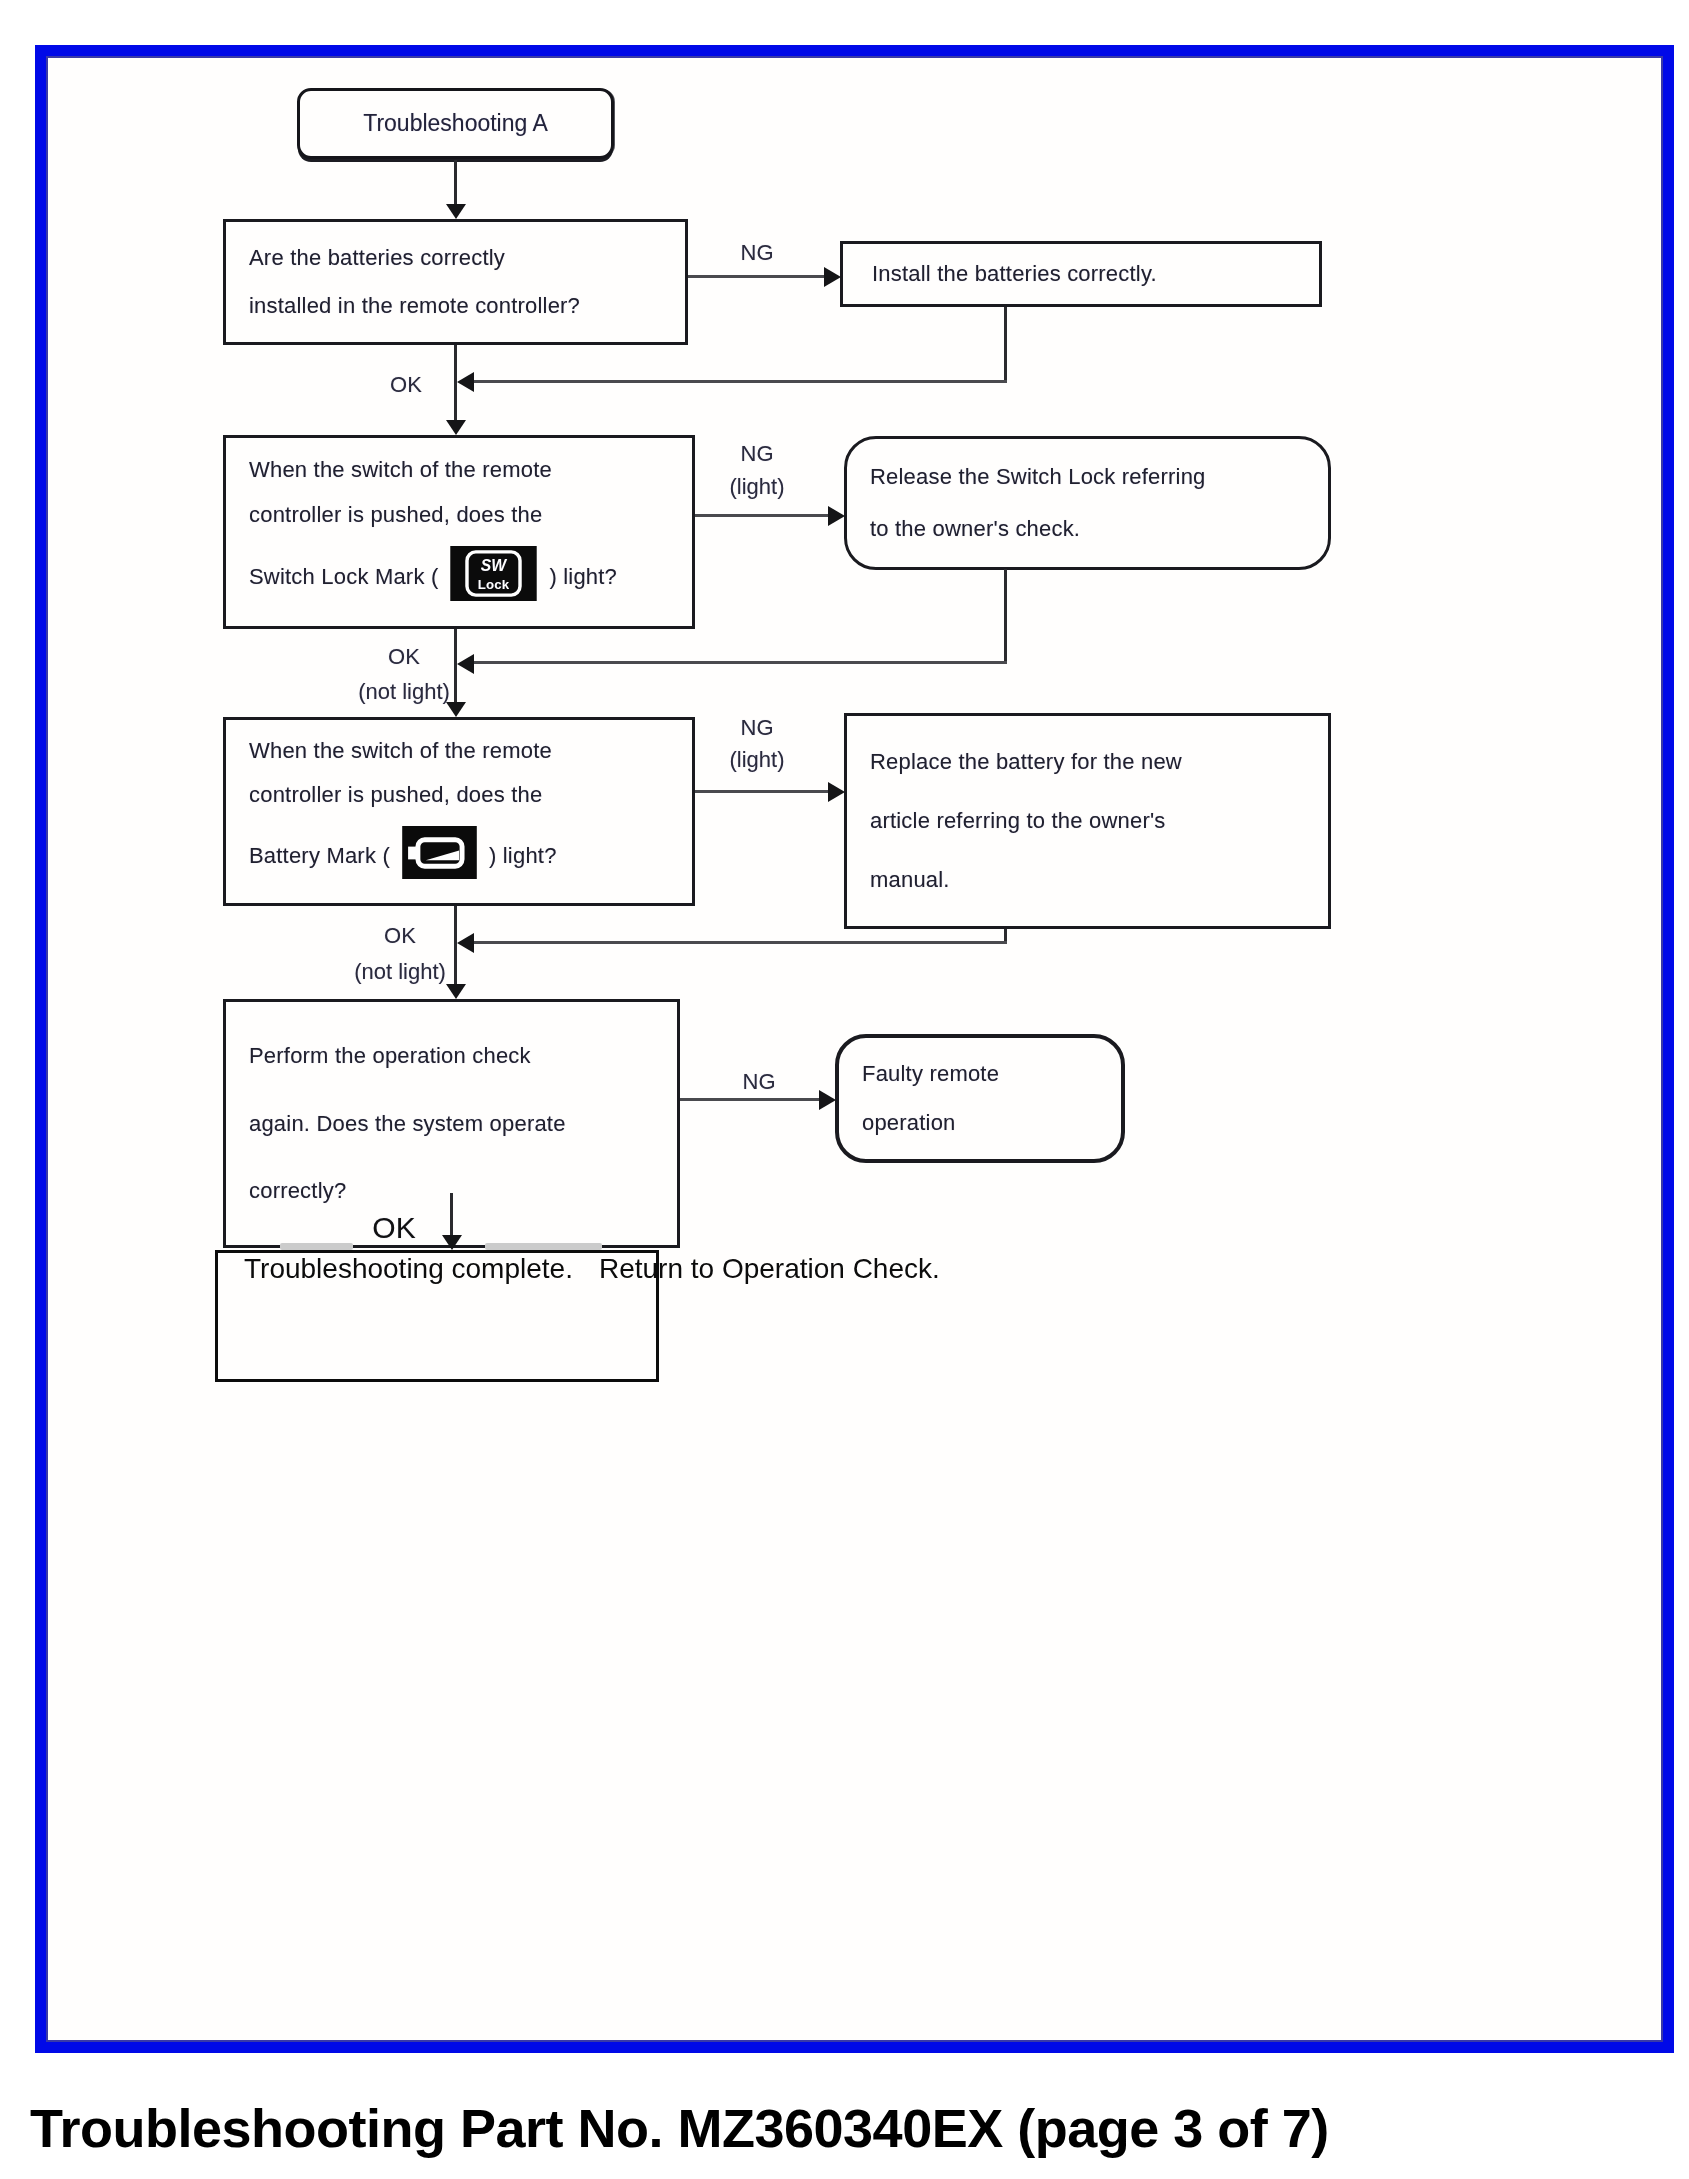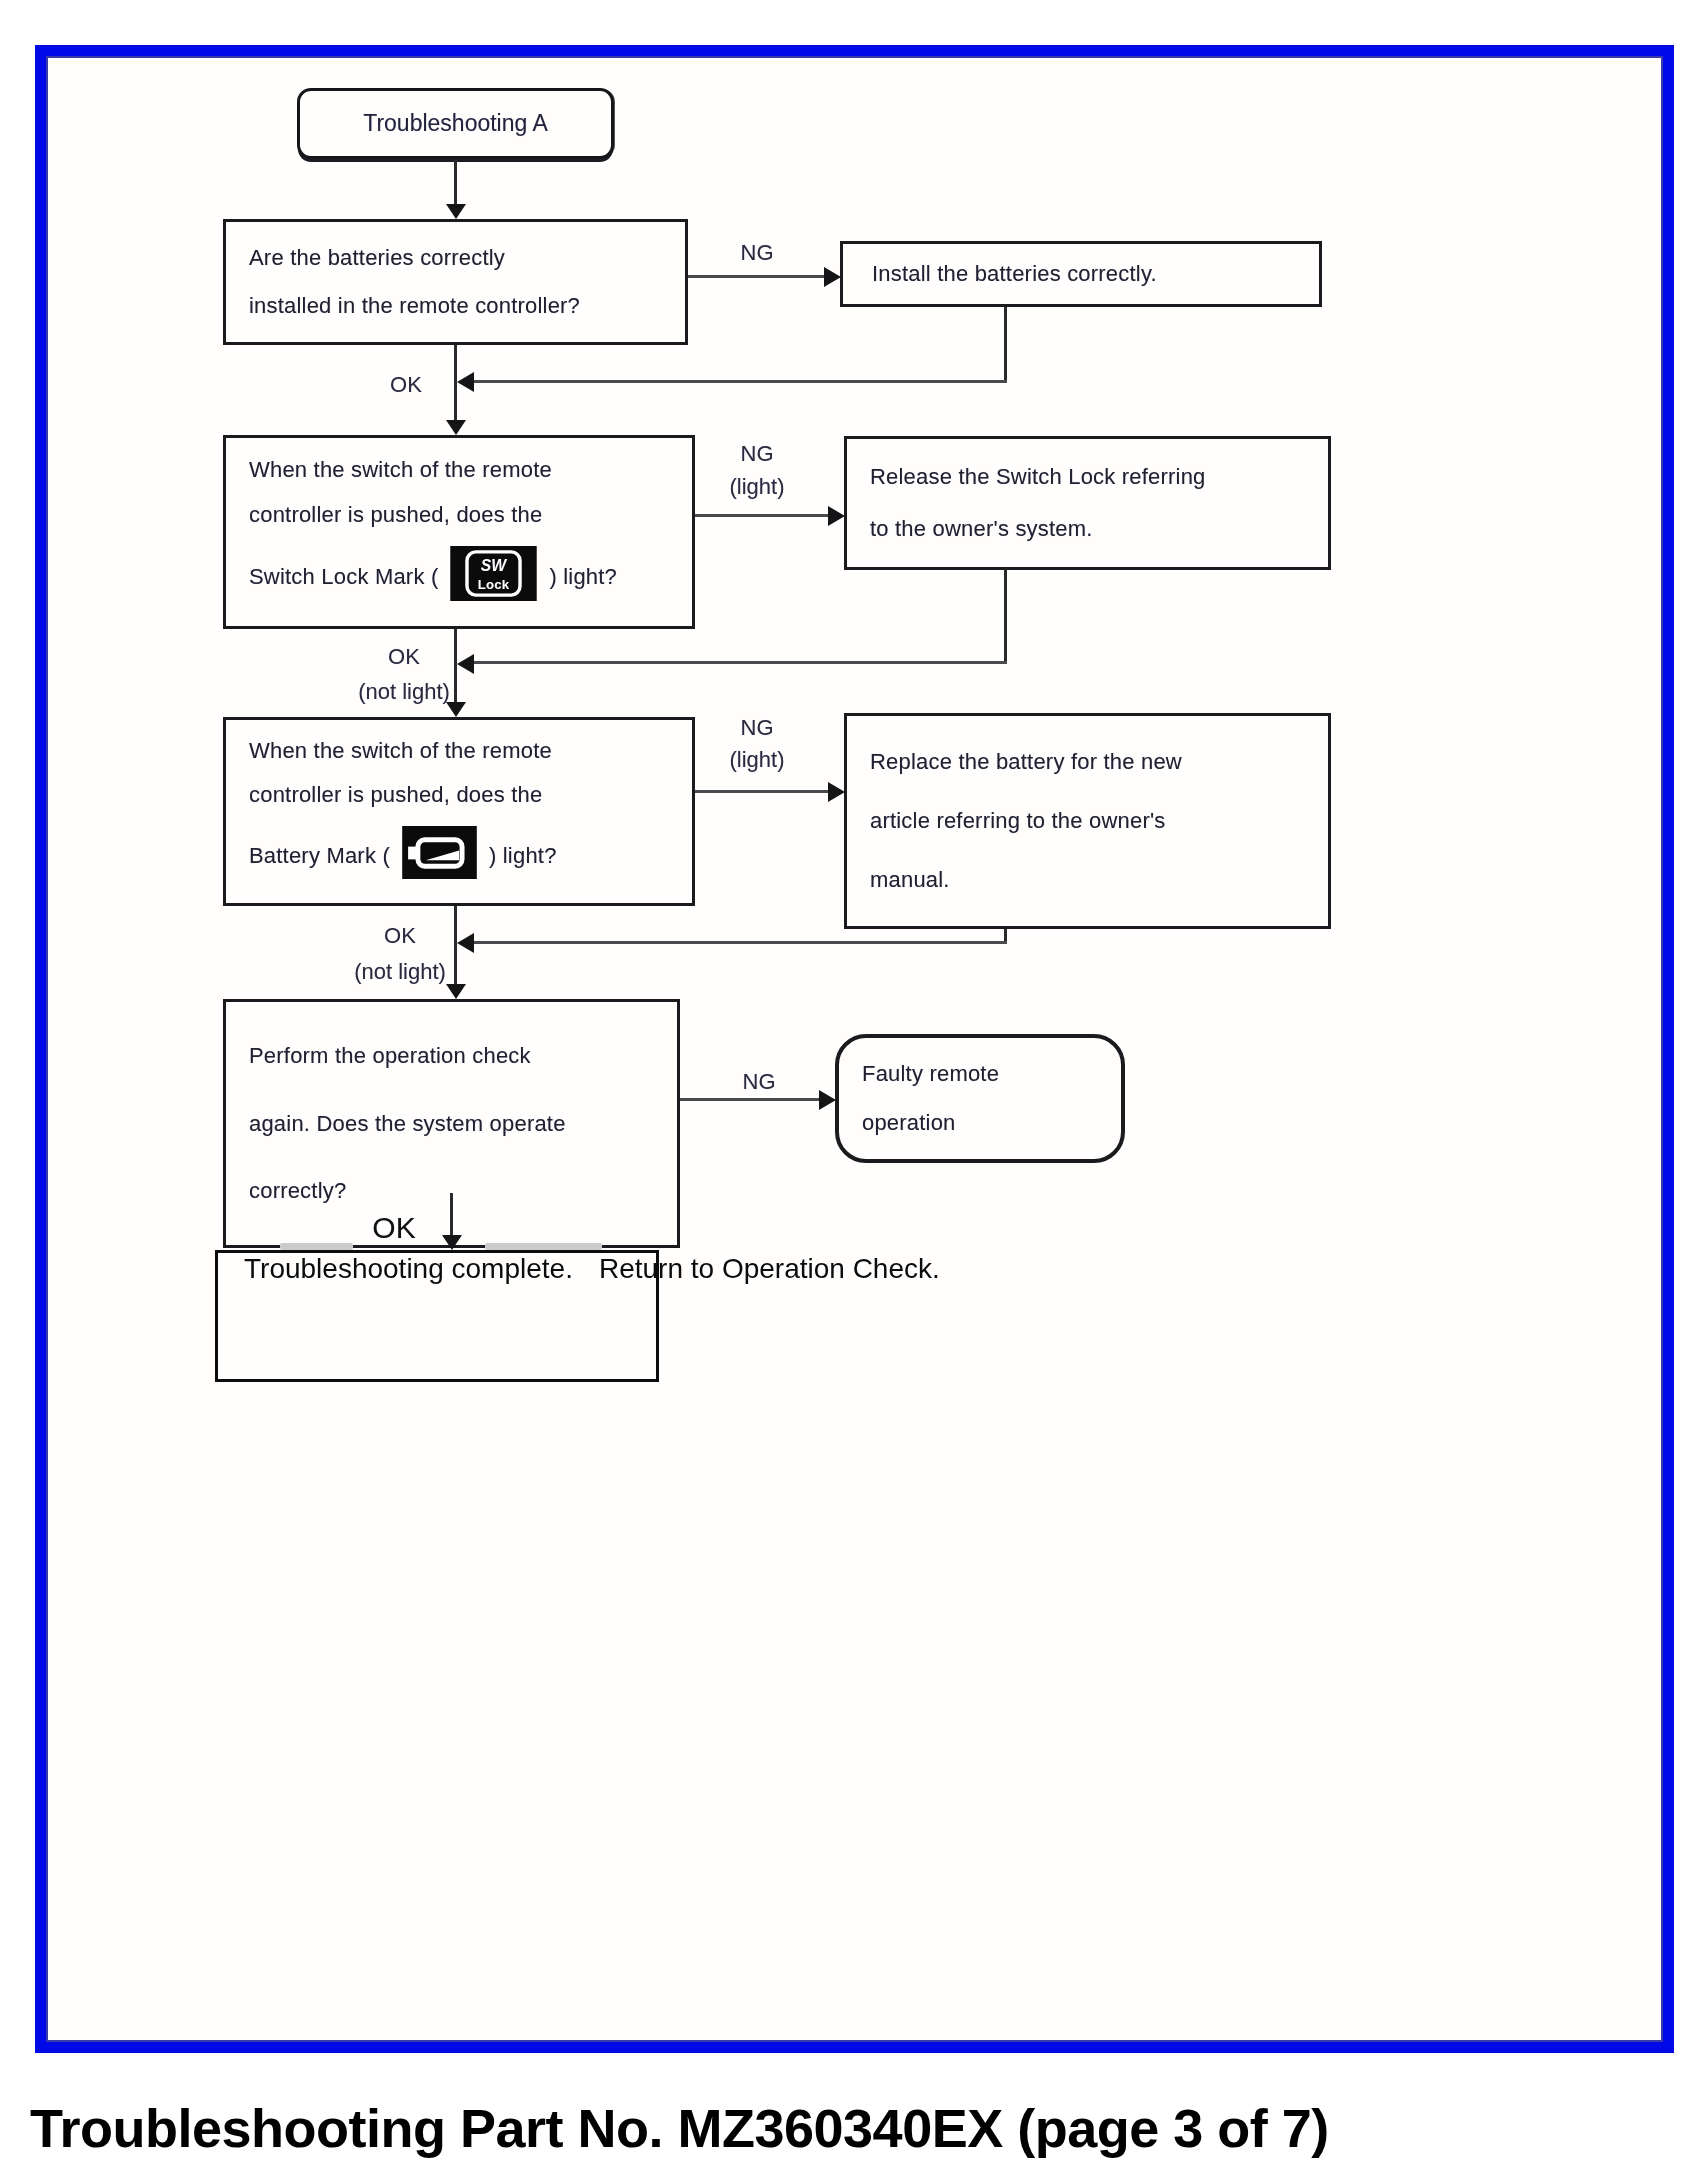--- a/index.html
+++ b/index.html
@@ -104,23 +104,23 @@
       </span>
       <span>) light?</span>
     </div>
   </div>
 
   <div class="lbl" style="left:757px;top:442px;">NG</div>
   <div class="lbl" style="left:757px;top:475px;">(light)</div>
   <div class="hline" style="left:695px;top:502px;width:133px;"></div>
   <div class="tri-right" style="left:828px;top:494px;"></div>
 
-  <div class="node" style="left:844px;top:424px;width:487px;height:134px;">
+  <div class="node" style="left:844px;top:424px;width:487px;height:134px;border-radius:32px;">
     <div class="row">Release the Switch Lock referring</div>
-    <div class="row">to the owner's system.</div>
+    <div class="row">to the owner's check.</div>
   </div>
 
   <div class="vline" style="left:1004px;top:557px;height:94px;"></div>
   <div class="hline" style="left:473px;top:649px;width:534px;"></div>
   <div class="tri-left" style="left:457px;top:642px;"></div>
   <div class="lbl" style="left:404px;top:645px;">OK</div>
   <div class="lbl" style="left:404px;top:680px;">(not light)</div>
 
   <div class="vline" style="left:454px;top:617px;height:75px;"></div>
   <div class="tri-down" style="left:446px;top:690px;"></div>

